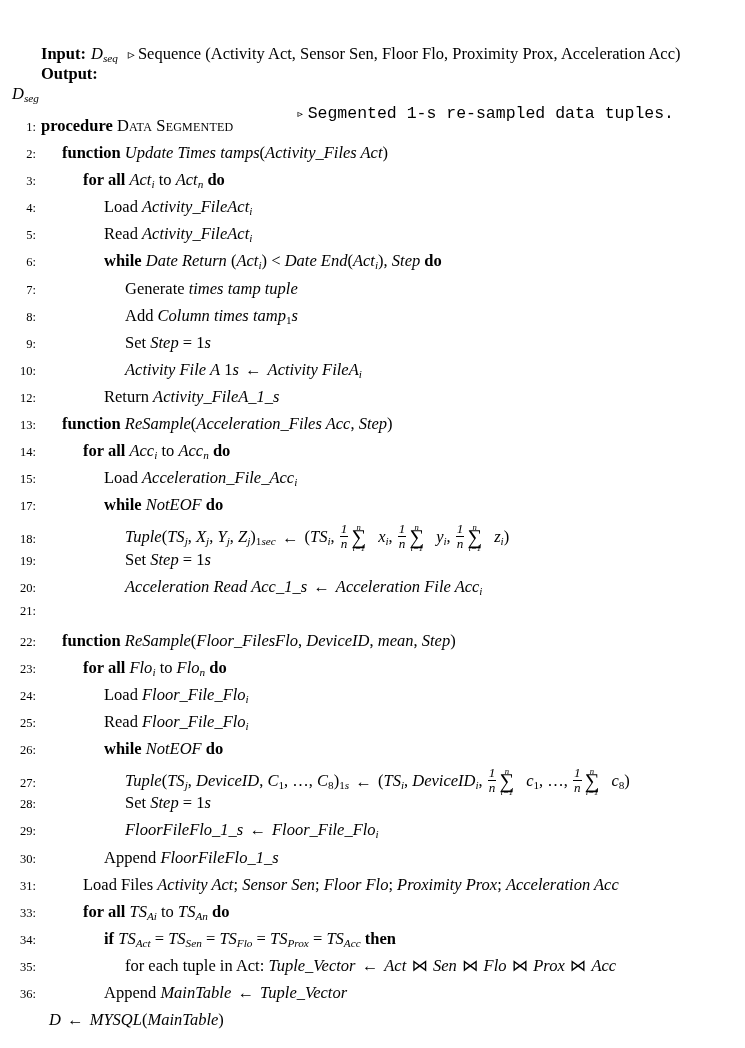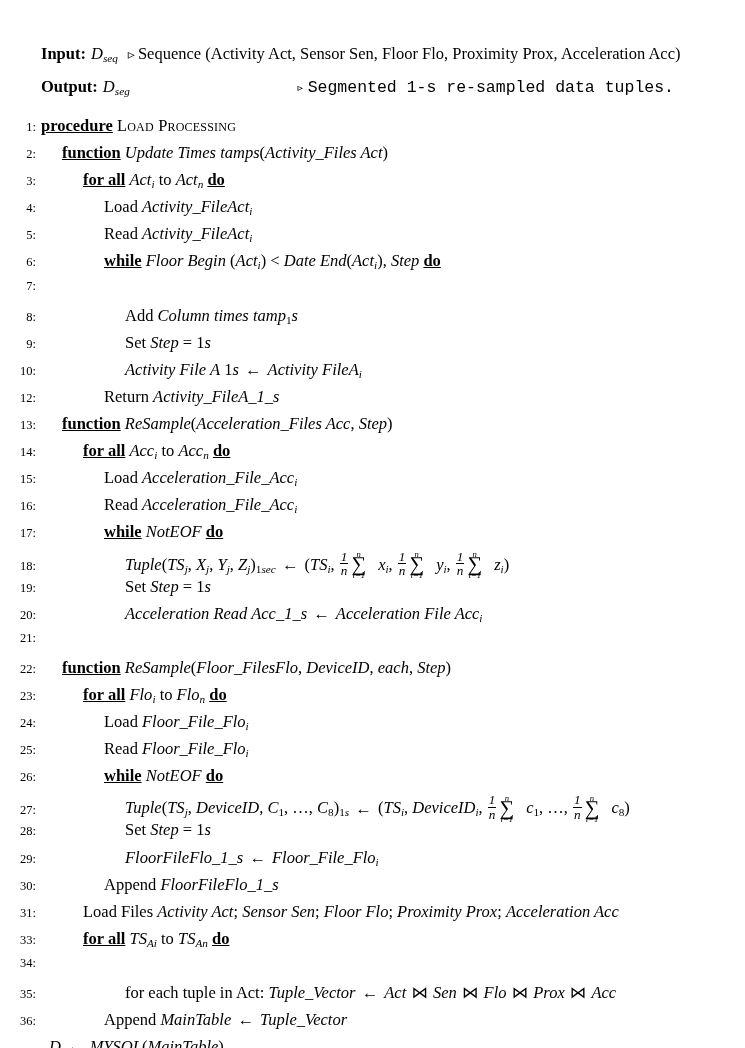--- a/index.html
+++ b/index.html
@@ -39,20 +39,21 @@
   .io-row .io-sym {
     font-style: italic;
     padding-left: 5px;
   }
   .io-row .io-comment {
     padding-left: 10px;
   }
   .io-row.input-row .io-comment { }
   .io-row.output-row {
     justify-content: center;
+    flex-direction: column;
   }
   .io-row.output-row .io-comment {
     margin-left: auto;
     padding-right: 3px;
     font-family: Liberation Mono, monospace;
   }
   .tri { font-size: 14px; padding-right: 3px; }
 
   
   .lines { margin-top: 6px; }
@@ -73,21 +74,21 @@
   }
   .code { flex: 1 1 auto; }
 
   
   .i0 { padding-left: 0px; }
   .i1 { padding-left: 21px; }
   .i2 { padding-left: 42px; }
   .i3 { padding-left: 63px; }
   .i4 { padding-left: 84px; }
 
-  b, .kw { font-weight: bold; text-decoration: underline; }
+  b, .kw { font-weight: bold; }
   i, .it { font-style: italic; }
   .sc {
     font-variant: small-caps;
     font-weight: normal;
     letter-spacing: 0.2px;
   }
   sub, sup {
     font-size: 0.68em;
     line-height: 0;
   }
@@ -153,21 +154,21 @@
       <span class="io-sym"><i>D</i><sub><i>seg</i></sub></span>
       <span class="io-comment"><span class="tri">▹</span><span>Segmented 1-s re-sampled data tuples.</span></span>
     </div>
 
   </div>
 
   <div class="lines">
 
     <div class="line">
       <span class="num">1:</span>
-      <span class="code i0"><b>procedure</b> <span class="sc">Load Processing</span></span>
+      <span class="code i0"><b>procedure</b> <span class="sc">Data Segmented</span></span>
     </div>
 
     <div class="line">
       <span class="num">2:</span>
       <span class="code i1"><b>function</b> <i>Update Times tamps</i>(<i>Activity_Files Act</i>)</span>
     </div>
 
     <div class="line">
       <span class="num">3:</span>
       <span class="code i2"><b>for all</b> <i>Act</i><sub><i>i</i></sub> to <i>Act</i><sub><i>n</i></sub> <b>do</b></span>
@@ -178,25 +179,26 @@
       <span class="code i3">Load <i>Activity_FileAct</i><sub><i>i</i></sub></span>
     </div>
 
     <div class="line">
       <span class="num">5:</span>
       <span class="code i3">Read <i>Activity_FileAct</i><sub><i>i</i></sub></span>
     </div>
 
     <div class="line">
       <span class="num">6:</span>
-      <span class="code i3"><b>while</b> <i>Floor Begin</i> (<i>Act</i><sub><i>i</i></sub>) &lt; <i>Date End</i>(<i>Act</i><sub><i>i</i></sub>), <i>Step</i> <b>do</b></span>
+      <span class="code i3"><b>while</b> <i>Date Return</i> (<i>Act</i><sub><i>i</i></sub>) &lt; <i>Date End</i>(<i>Act</i><sub><i>i</i></sub>), <i>Step</i> <b>do</b></span>
     </div>
 
     <div class="line">
       <span class="num">7:</span>
+      <span class="code i4">Generate <i>times tamp tuple</i></span>
     </div>
 
     <div class="line">
       <span class="num">8:</span>
       <span class="code i4">Add <i>Column times tamp</i><sub>1</sub><i>s</i></span>
     </div>
 
     <div class="line">
       <span class="num">9:</span>
       <span class="code i4">Set <i>Step</i> = 1<i>s</i></span>
@@ -221,24 +223,20 @@
     <div class="line">
       <span class="num">14:</span>
       <span class="code i2"><b>for all</b> <i>Acc</i><sub><i>i</i></sub> to <i>Acc</i><sub><i>n</i></sub> <b>do</b></span>
     </div>
 
     <div class="line">
       <span class="num">15:</span>
       <span class="code i3">Load <i>Acceleration_File_Acc</i><sub><i>i</i></sub></span>
     </div>
 
-    <div class="line">
-      <span class="num">16:</span>
-      <span class="code i3">Read <i>Acceleration_File_Acc</i><sub><i>i</i></sub></span>
-    </div>
 
     <div class="line">
       <span class="num">17:</span>
       <span class="code i3"><b>while</b> <i>NotEOF</i> <b>do</b></span>
     </div>
 
     <div class="line">
       <span class="num">18:</span>
       <span class="code i4"><i>Tuple</i>(<i>TS</i><sub><i>j</i></sub>, <i>X</i><sub><i>j</i></sub>, <i>Y</i><sub><i>j</i></sub>, <i>Z</i><sub><i>j</i></sub>)<sub>1<i>sec</i></sub> <span class="arrow">←</span> (<i>TS</i><sub><i>i</i></sub>, <span class="frac"><span class="n">1</span><span class="d">n</span></span><span class="sum"><span class="lim-t">n</span><span class="sv">∑</span><span class="lim-b">i=1</span></span><span class="sumpad"></span><i>x</i><sub><i>i</i></sub>, <span class="frac"><span class="n">1</span><span class="d">n</span></span><span class="sum"><span class="lim-t">n</span><span class="sv">∑</span><span class="lim-b">i=1</span></span><span class="sumpad"></span><i>y</i><sub><i>i</i></sub>, <span class="frac"><span class="n">1</span><span class="d">n</span></span><span class="sum"><span class="lim-t">n</span><span class="sv">∑</span><span class="lim-b">i=1</span></span><span class="sumpad"></span><i>z</i><sub><i>i</i></sub>)</span>
     </div>
@@ -252,21 +250,21 @@
       <span class="num">20:</span>
       <span class="code i4"><i>Acceleration Read Acc_1_s</i> <span class="arrow">←</span> <i>Acceleration File Acc</i><sub><i>i</i></sub></span>
     </div>
 
     <div class="line">
       <span class="num">21:</span>
     </div>
 
     <div class="line">
       <span class="num">22:</span>
-      <span class="code i1"><b>function</b> <i>ReSample</i>(<i>Floor_FilesFlo</i>, <i>DeviceID</i>, <i>each</i>, <i>Step</i>)</span>
+      <span class="code i1"><b>function</b> <i>ReSample</i>(<i>Floor_FilesFlo</i>, <i>DeviceID</i>, <i>mean</i>, <i>Step</i>)</span>
     </div>
 
     <div class="line">
       <span class="num">23:</span>
       <span class="code i2"><b>for all</b> <i>Flo</i><sub><i>i</i></sub> to <i>Flo</i><sub><i>n</i></sub> <b>do</b></span>
     </div>
 
     <div class="line">
       <span class="num">24:</span>
       <span class="code i3">Load <i>Floor_File_Flo</i><sub><i>i</i></sub></span>
@@ -308,20 +306,21 @@
     </div>
 
 
     <div class="line">
       <span class="num">33:</span>
       <span class="code i2"><b>for all</b> <i>TS</i><sub><i>Ai</i></sub> to <i>TS</i><sub><i>An</i></sub> <b>do</b></span>
     </div>
 
     <div class="line">
       <span class="num">34:</span>
+      <span class="code i3"><b>if</b> <i>TS</i><sub><i>Act</i></sub> = <i>TS</i><sub><i>Sen</i></sub> = <i>TS</i><sub><i>Flo</i></sub> = <i>TS</i><sub><i>Prox</i></sub> = <i>TS</i><sub><i>Acc</i></sub> <b>then</b></span>
     </div>
 
     <div class="line">
       <span class="num">35:</span>
       <span class="code i4">for each tuple in Act: <i>Tuple_Vector</i> <span class="arrow">←</span> <i>Act</i> <span class="bowtie">⋈</span> <i>Sen</i> <span class="bowtie">⋈</span> <i>Flo</i> <span class="bowtie">⋈</span> <i>Prox</i> <span class="bowtie">⋈</span> <i>Acc</i></span>
     </div>
 
     <div class="line">
       <span class="num">36:</span>
       <span class="code i3">Append <i>MainTable</i> <span class="arrow">←</span> <i>Tuple_Vector</i></span>

